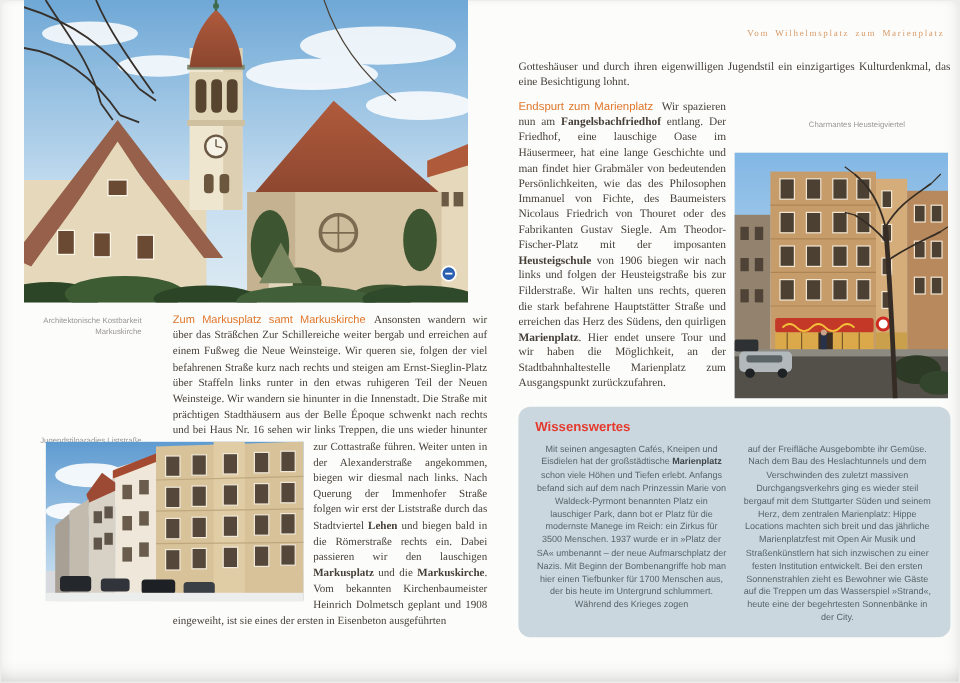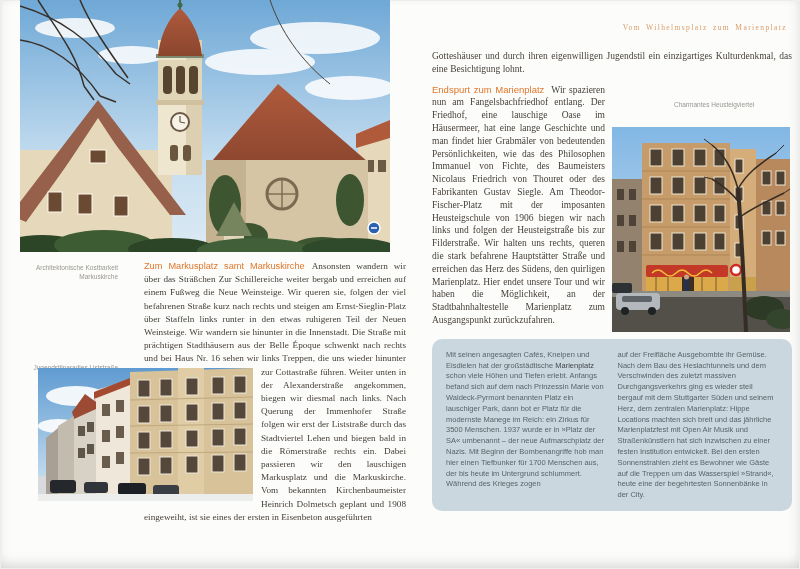--- a/index.html
+++ b/index.html
@@ -9,21 +9,21 @@
     box-shadow:inset 0 0 0 1px #ededeb,
                inset 0 -12px 14px -9px rgba(60,60,55,.22),
                inset -10px 0 12px -8px rgba(60,60,55,.10),
                inset 10px 0 12px -9px rgba(60,60,55,.07),
                inset 0 6px 8px -6px rgba(60,60,55,.06);
     font-family:"Liberation Serif","DejaVu Serif",serif;
   }
   
   .body-text{color:#453f38;text-align:justify;}
   .runin{font-family:"Liberation Sans","DejaVu Sans",sans-serif;font-weight:normal;color:#e0762b;margin-right:7px;}
-  .b{font-weight:normal;}
+  .b{font-weight:bold;}
   .caption{font-family:"Liberation Sans","DejaVu Sans",sans-serif;font-size:6.5px;line-height:9px;color:#9a9792;}
   .pagenum{position:absolute;font-family:Liberation Sans, sans-serif;font-size:8px;color:#8d8d8a;letter-spacing:1px;margin-top:44px;}
   
   .photo-markus{position:absolute;left:20px;top:0;width:370px;height:252px;}
   .lp-cap1{position:absolute;left:8px;top:263px;width:110px;text-align:right;}
   .lp-cap2{position:absolute;left:8px;top:363px;width:110px;text-align:right;}
   .lp-text{position:absolute;left:144px;top:260px;width:262px;font-size:9.2px;line-height:13.2px;}
   .lp-photo-wrap{float:left;width:215px;height:133px;margin:2px 8px 10px -106px;}
   .lp-photo-wrap svg{display:block;}
   
@@ -32,21 +32,21 @@
   .rp-text{position:absolute;left:432px;top:40px;width:360px;font-size:9.5px;line-height:12.8px;margin-top:10px;}
   .rp-text p{margin:0 0 8px 0;}
   .rp-photo-wrap{float:right;width:180px;margin:0 0 6px 7px;}
   .rp-photo-wrap .caption{display:block;margin-top:16px;padding-left:62px;text-align:left;}
   .rp-photo-wrap svg{display:block;margin-top:18px;}
   
   .infobox{clear:both;background:#cbd7de;border-radius:10px;margin-top:12px;padding:11px 14px 10px 14px;
     font-family:"Liberation Sans","DejaVu Sans",sans-serif;color:#59636a;}
   .infobox h3{margin:0 0 7px 0;font-size:11px;color:#e5392d;font-family:"Liberation Sans","DejaVu Sans",sans-serif;}
   .infobox .cols{display:flex;gap:11px;}
-  .infobox .col{width:50%;font-size:7.5px;line-height:10.8px;text-align:left;}
+  .infobox .col{width:50%;font-size:7.5px;line-height:10.8px;text-align:center;}
   .infobox .b{color:#3e464c;}
 </style>
 </head>
 <body>
 
 <div class="spread">
 
   <svg class="photo-markus" width="370" height="252" viewBox="0 0 370 252" role="img">
     <defs>
       <linearGradient id="sky1" x1="0" y1="0" x2="0" y2="1">
@@ -315,20 +315,21 @@
             <path d="M127,75 C118,64 110,58 100,52" stroke-width="1.5"></path>
             <path d="M100,18 l-8,-6 M164,26 l8,-8 M172,66 l6,-4 M100,52 l-8,-2" stroke-width="1"></path>
           </g>
           <rect x="72" y="152" width="5" height="12" fill="#27324a"></rect>
           <circle cx="74.5" cy="150" r="2.5" fill="#c9a489"></circle>
         </svg>
         </span><span class="runin">Endspurt zum Marienplatz</span><span>Wir spazieren nun am </span><span class="b">Fangelsbachfriedhof</span><span> entlang. Der Friedhof, eine lauschige Oase im Häusermeer, hat eine lange Geschichte und man findet hier Grabmäler von bedeutenden Persönlichkeiten, wie das des Philosophen Immanuel von Fichte, des Baumeisters Nicolaus Friedrich von Thouret oder des Fabrikanten Gustav Siegle. Am Theodor-Fischer-Platz mit der imposanten </span><span class="b">Heusteigschule</span><span> von 1906 biegen wir nach links und folgen der Heusteigstraße bis zur Filderstraße. Wir halten uns rechts, queren die stark befahrene Hauptstätter Straße und erreichen das Herz des Südens, den quirligen </span><span class="b">Marienplatz</span><span>. Hier endet unsere Tour und wir haben die Möglichkeit, an der Stadtbahnhaltestelle Marienplatz zum Ausgangspunkt zurückzufahren.</span>
     </p>
 
     <div class="infobox">
+      <h3>Wissenswertes</h3>
       <div class="cols">
         <div class="col"><span>Mit seinen angesagten Cafés, Kneipen und Eisdielen hat der großstädtische </span><span class="b">Marienplatz</span><span> schon viele Höhen und Tiefen erlebt. Anfangs befand sich auf dem nach Prinzessin Marie von Waldeck-Pyrmont benannten Platz ein lauschiger Park, dann bot er Platz für die modernste Manege im Reich: ein Zirkus für 3500 Menschen. 1937 wurde er in »Platz der SA« umbenannt – der neue Aufmarschplatz der Nazis. Mit Beginn der Bombenangriffe hob man hier einen Tiefbunker für 1700 Menschen aus, der bis heute im Untergrund schlummert. Während des Krieges zogen</span></div>
         <div class="col">auf der Freifläche Ausgebombte ihr Gemüse. Nach dem Bau des Heslachtunnels und dem Verschwinden des zuletzt massiven Durchgangsverkehrs ging es wieder steil bergauf mit dem Stuttgarter Süden und seinem Herz, dem zentralen Marienplatz: Hippe Locations machten sich breit und das jährliche Marienplatzfest mit Open Air Musik und Straßenkünstlern hat sich inzwischen zu einer festen Institution entwickelt. Bei den ersten Sonnenstrahlen zieht es Bewohner wie Gäste auf die Treppen um das Wasserspiel »Strand«, heute eine der begehrtesten Sonnenbänke in der City.</div>
       </div>
     </div>
   </div>
 
   <div class="pagenum" style="left:656px;top:529px;">18</div>
 
 </div>

